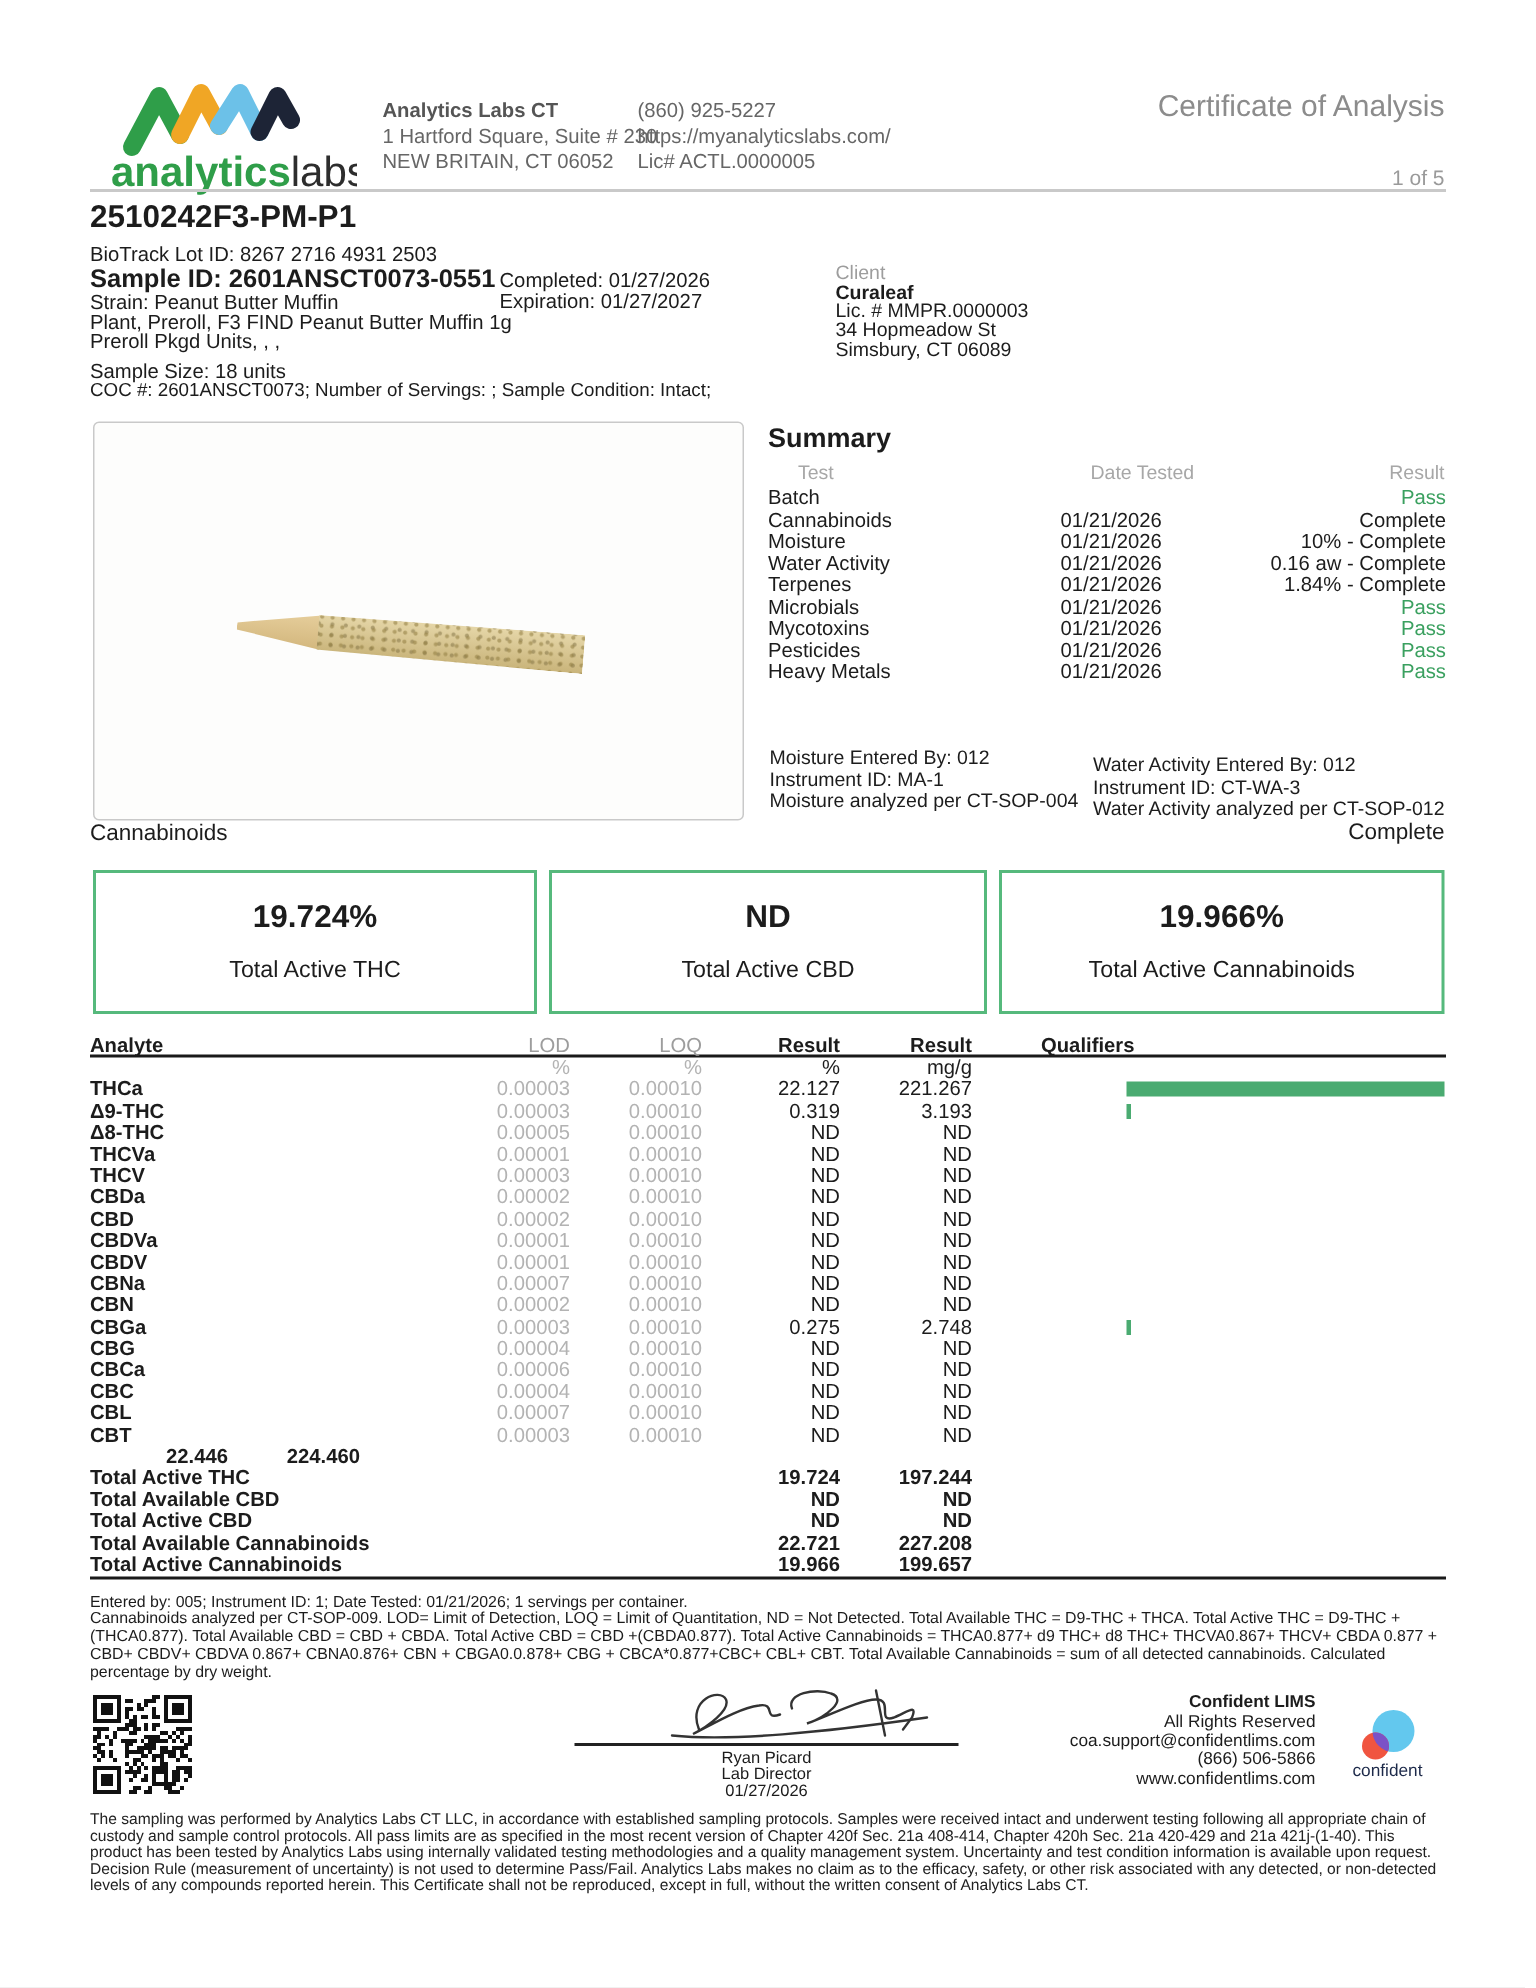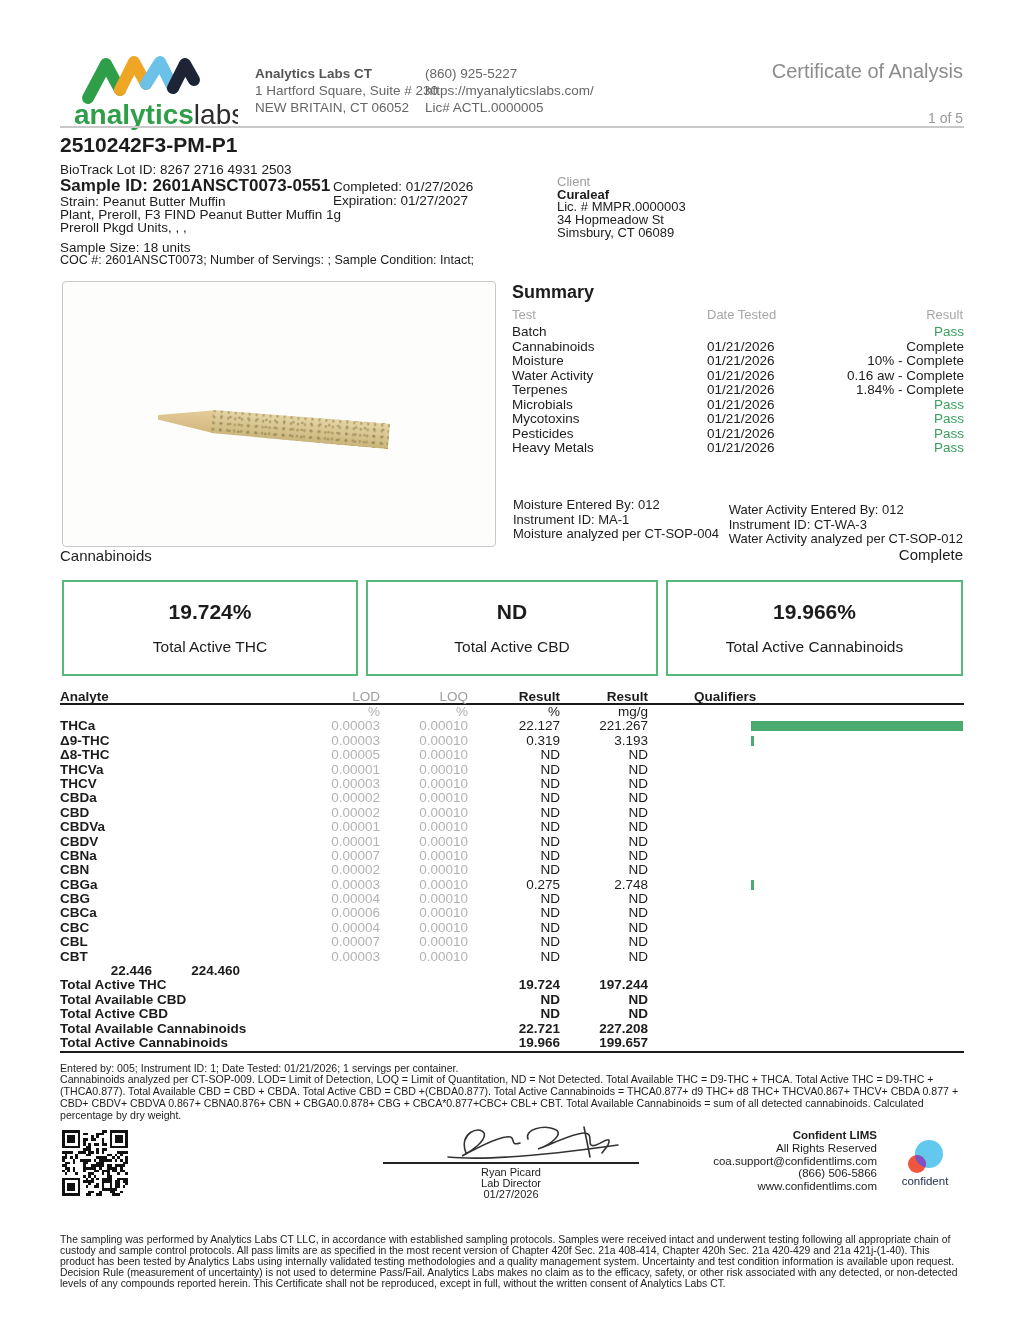--- a/index.html
+++ b/index.html
@@ -43,21 +43,21 @@
     clip-path:polygon(0 42%, 100% 6%, 100% 94%, 0 60%); }
   #preroll .body { position:absolute; left:54px; top:0; width:178px; height:100%;
     background:
       radial-gradient(circle at 30% 40%, rgba(150,130,70,.6) 1px, transparent 1.7px) 0 0/7px 6px,
       radial-gradient(circle at 70% 70%, rgba(115,100,55,.45) 1px, transparent 1.7px) 3px 2px/9px 7px,
       linear-gradient(#e6d7a9, #c9b47a);
     clip-path:polygon(0 6%, 100% 0, 100% 100%, 0 94%); }
 
   
   #summary-title { left:512px; top:282px; font-size:18px; font-weight:bold; }
-  .sum-head { top:307px; font-size:13px; color:#a7a7a7; }
+  .sum-head { top:307px; font-size:13px; color:#a7a7a7;margin-left:20px; }
   #summary-rows { left:512px; top:325px; width:452px; font-size:13.5px; }
   .sum-row { display:flex; height:14.5px; line-height:14.5px; }
   .sum-test { width:195px; }
   .sum-date { width:110px; }
   .sum-result { flex:1; text-align:right; }
   .pass { color:#3aa05f; }
 
   
   #moisture-block { left:513px; top:498px; font-size:13px; line-height:14.6px; }
   #wa-block { right:61px; top:503px; font-size:13px; line-height:14.6px; }
@@ -97,21 +97,21 @@
   #qr { left:62px; top:1130px; }
   #sig-svg { left:388px; top:1123px; }
   #sig-line { left:383px; top:1162px; width:256px; height:2px; background:#222; }
   #sig-name { left:383px; top:1166px; width:256px; font-size:11px; text-align:center; }
   #sig-title { left:383px; top:1177px; width:256px; font-size:11px; text-align:center; }
   #sig-date { left:383px; top:1188px; width:256px; font-size:11px; text-align:center; }
   #lims-block { right:147px; top:1129px; font-size:11.5px; line-height:12.8px; text-align:right; }
   #confident-logo { left:901px; top:1138px; }
   #confident-word { left:897px; top:1175px; width:56px; font-size:11.5px; color:#1d2a4a; text-align:center; }
 
-  #disclaimer { left:60px; top:1234px; width:906px; font-size:10.4px; line-height:11px; color:#222; }
+  #disclaimer { left:60px; top:1208px; width:906px; font-size:10.4px; line-height:11px; color:#222; }
 </style>
 </head>
 <body>
 
 <div id="page">
 
   <svg class="abs" id="logo" style="left:72px; top:50px;" width="166" height="80" viewBox="0 0 166 80">
     <g stroke-linecap="round" stroke-linejoin="round" fill="none">
       <path d="M16,48 L34,14 L48,40" stroke="#2f9e49" stroke-width="12"></path>
       <path d="M48,40 L62,12 L74,34" stroke="#f0a625" stroke-width="12"></path>

